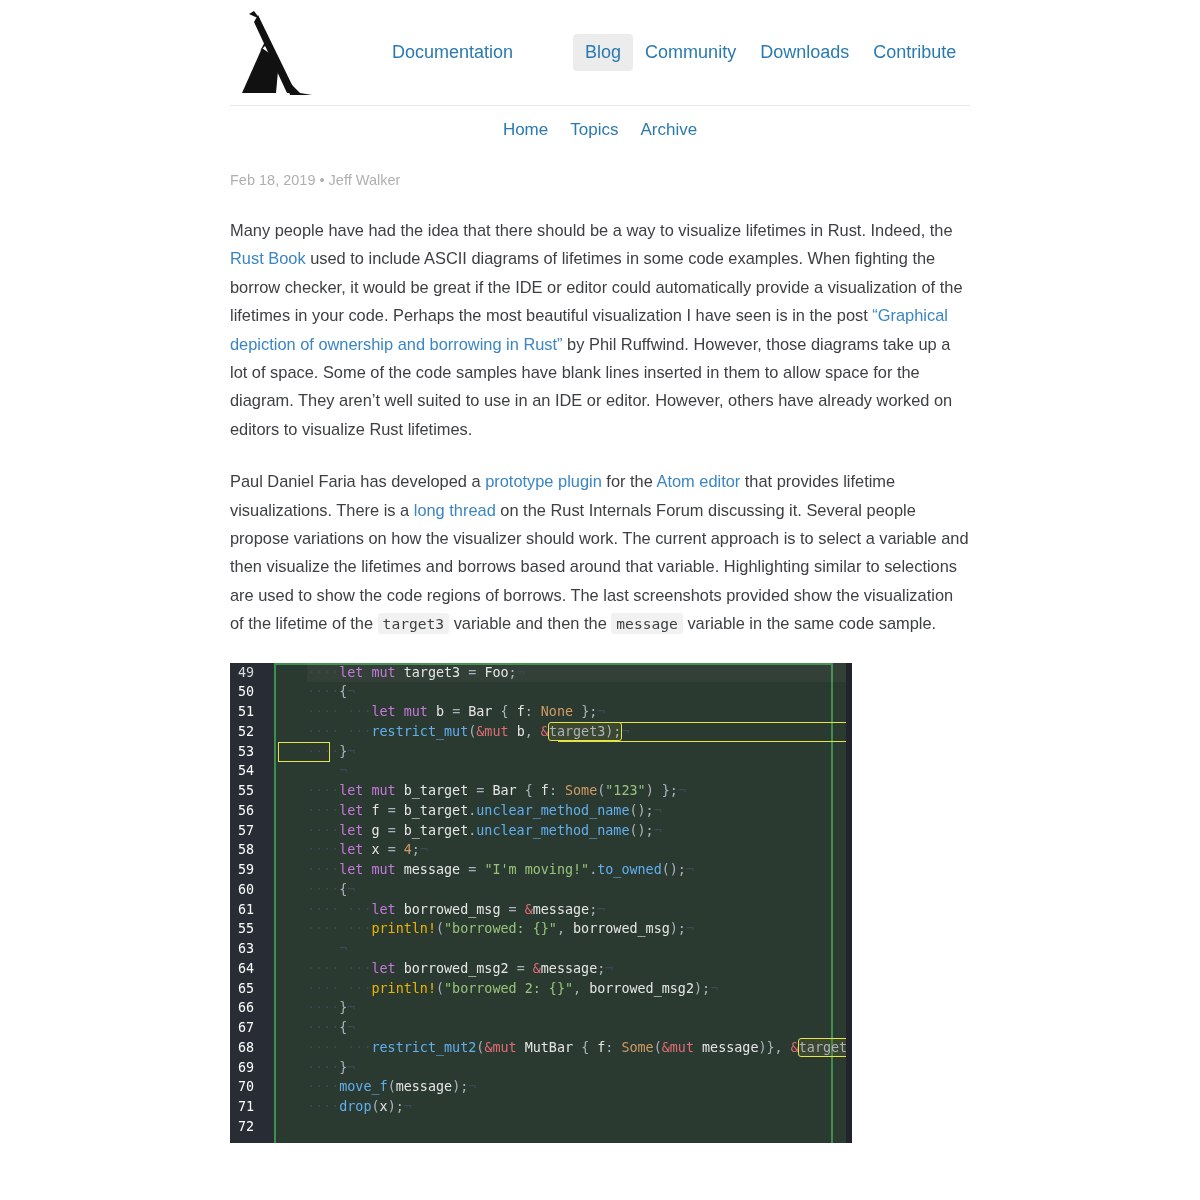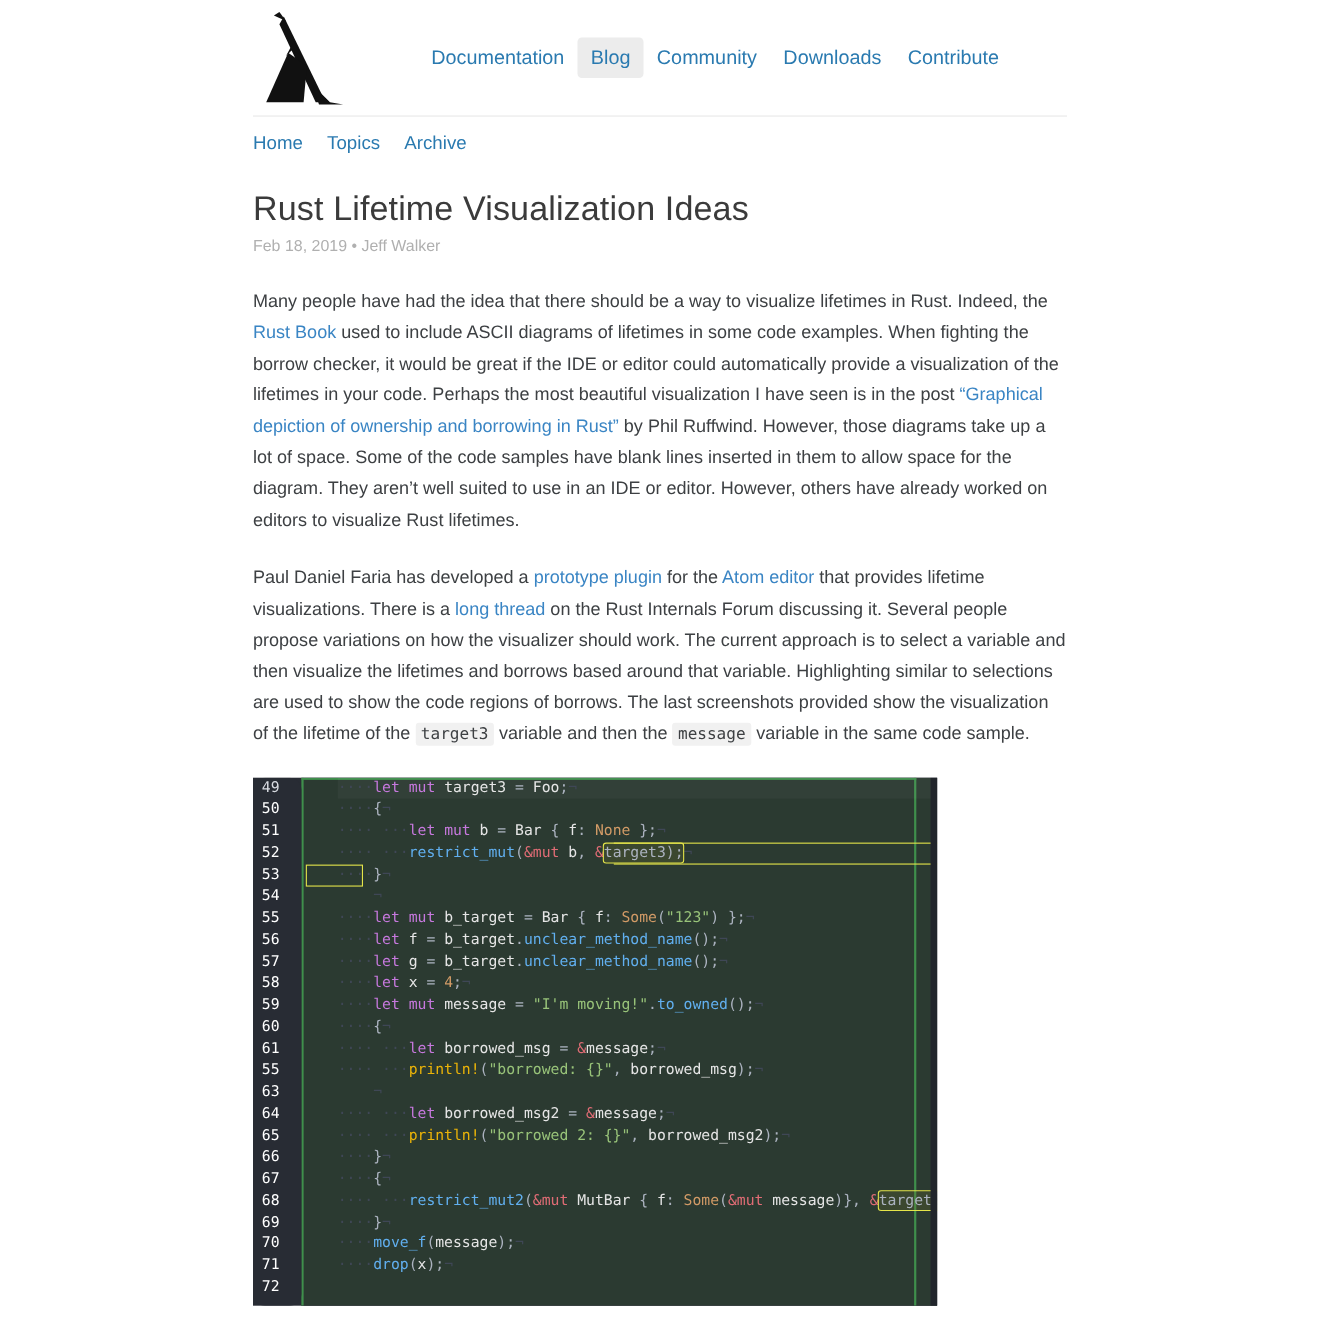--- a/index.html
+++ b/index.html
@@ -42,26 +42,28 @@
     color: #2a7ab0;
     text-decoration: none;
     font-size: 18px;
     padding: 8px 12px;
     border-radius: 4px;
     white-space: nowrap;
   }
   .topnav a.active {
     background: #ececec;
     color: #2a7ab0;
+    margin-left: 48px;
   }
 
   .subnav {
     width: 740px;
     margin: 0 auto;
     display: flex;
+    justify-content: center;
     gap: 22px;
     padding: 14px 0 10px 0;
   }
   .subnav a {
     color: #2a7ab0;
     text-decoration: none;
     font-size: 17px;
   }
 
   
@@ -113,21 +115,20 @@
     line-height: 19.75px;
     overflow: hidden;
     height: 480px;
   }
   .gutter {
     position: absolute;
     left: 0; top: 0; bottom: 0;
     width: 44px;
     background: #282c34;
     z-index: 3;
-    border-radius: 11px;
   }
   .gutter .ln {
     height: 19.75px;
     line-height: 19.75px;
     text-align: left;
     padding-left: 8px;
     color: #ffffff;
     font-size: 13.4px;
   }
   .gutter .ln.cur { color: #d7dae0; }
@@ -261,21 +262,20 @@
   </div>
 
   <nav class="subnav">
     <a href="#">Home</a>
     <a href="#">Topics</a>
     <a href="#">Archive</a>
   </nav>
 
   <article class="article">
 
-    <h1 class="post-title">Rust Lifetime Visualization Ideas</h1>
     <div class="post-meta">Feb 18, 2019 • Jeff Walker</div>
 
     <p><span>Many people have had the idea that there should be a way to visualize lifetimes in Rust. Indeed, the </span><a href="#">Rust Book</a><span> used to include ASCII diagrams of lifetimes in some code examples. When fighting the borrow checker, it would be great if the IDE or editor could automatically provide a visualization of the lifetimes in your code. Perhaps the most beautiful visualization I have seen is in the post </span><a href="#">“Graphical depiction of ownership and borrowing in Rust”</a><span> by Phil Ruffwind. However, those diagrams take up a lot of space. Some of the code samples have blank lines inserted in them to allow space for the diagram. They aren’t well suited to use in an IDE or editor. However, others have already worked on editors to visualize Rust lifetimes.</span></p>
 
     <p><span>Paul Daniel Faria has developed a </span><a href="#">prototype plugin</a><span> for the </span><a href="#">Atom editor</a><span> that provides lifetime visualizations. There is a </span><a href="#">long thread</a><span> on the Rust Internals Forum discussing it. Several people propose variations on how the visualizer should work. The current approach is to select a variable and then visualize the lifetimes and borrows based around that variable. Highlighting similar to selections are used to show the code regions of borrows. The last screenshots provided show the visualization of the lifetime of the </span><code class="inline">target3</code><span> variable and then the </span><code class="inline">message</code><span> variable in the same code sample.</span></p>
 
     <div class="codeshot">
 
       <div class="gutter">
         <div class="ln cur">49</div>

